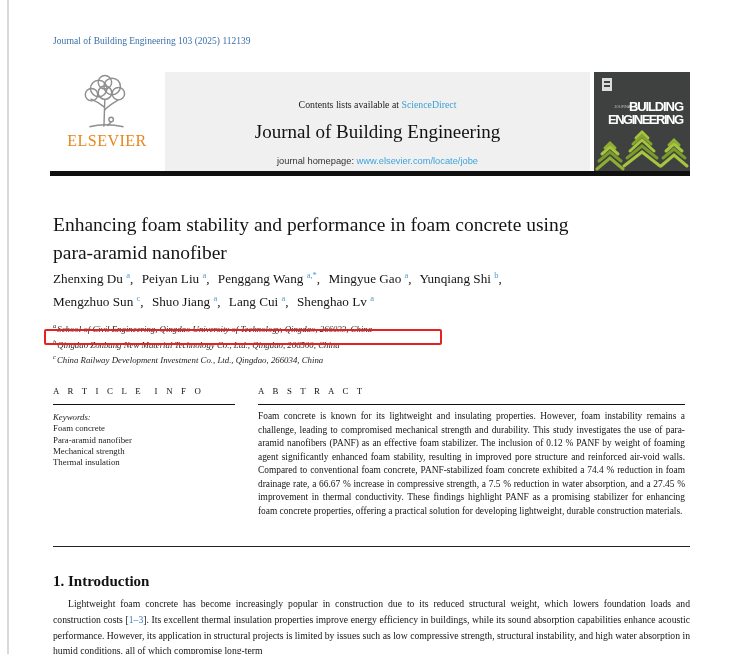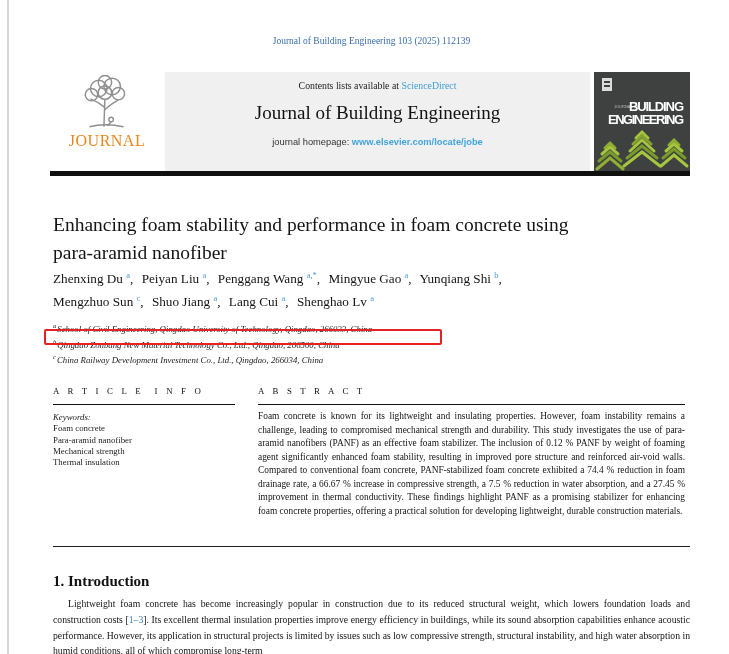--- a/index.html
+++ b/index.html
@@ -1,34 +1,34 @@
 <!DOCTYPE html>
 <html><head>
 <meta charset="utf-8">
 <style>
   html,body{margin:0;padding:0;background:#ffffff;}
   #page{position:relative;width:729px;height:654px;background:#ffffff;overflow:hidden;
         font-family:"Liberation Serif", serif;color:#141414;}
   .left-edge{position:absolute;left:7px;top:0;width:2px;height:654px;background:#d9d9d9;}
 
-  .citation{position:absolute;left:53px;top:36px;width:637px;text-align:center;
+  .citation{position:absolute;left:53px;top:36px;width:637px;
             font-size:9.5px;color:#3a6fa9;cursor:pointer;}
 
   .header{position:absolute;left:53px;top:72px;width:637px;height:99px;}
   .elsevier{position:absolute;left:0;top:0;width:108px;height:99px;text-align:center;}
   .elsevier svg{display:block;margin:1px auto 0 auto;}
   .elsevier-label{color:#e8861c;font-size:16px;letter-spacing:.5px;margin-top:-3px;}
 
   .graypanel{position:absolute;left:112px;top:0;width:425px;height:99px;background:#f0f0f0;
              text-align:center;}
-  .contents-line{padding-top:8px;font-size:9.8px;color:#222;}
+  .contents-line{padding-top:27px;font-size:9.8px;color:#222;}
   .sciencedirect{color:#3e9fd4;cursor:pointer;}
   .journal-title{margin-top:11px;font-size:19px;color:#111;}
   .homepage-line{margin-top:13px;font-size:9.3px;font-family:"Liberation Sans", sans-serif;color:#333;}
-  .homepage-url{color:#41a4dc;cursor:pointer;font-weight:bold;}
+  .homepage-url{color:#41a4dc;cursor:pointer;}
 
   .cover{position:absolute;left:541px;top:0;width:96px;height:99px;background:#3e4140;cursor:pointer;border-radius:15px;}
   .black-bar{position:absolute;left:50px;top:171px;width:640px;height:5px;background:#101010;}
 
   .title-block{position:absolute;left:53px;top:211px;width:620px;font-size:19.5px;
                line-height:27.5px;color:#141414;}
   .authors{position:absolute;left:53px;top:266px;width:630px;font-size:13.2px;line-height:18.5px;}
   .au{margin-right:5px;white-space:nowrap;}
   .au-sup{color:#4c9bd1;font-size:8.5px;cursor:pointer;}
 
@@ -71,21 +71,21 @@
           <circle cx="41" cy="20" r="6"></circle>
             <circle cx="28" cy="19" r="6.5"></circle>
           <path d="M28 25 C27.5 34 27.5 40 27 52"></path>
           <path d="M27.5 33 C23 29 19 27 14 25"></path>
           <path d="M27.5 36 C32 31 36 29 41 26"></path>
           <path d="M13 52 Q28 48 46 52"></path>
           <circle cx="34" cy="45" r="2.2"></circle>
           <path d="M34 47 C33 49 32 50 30 51"></path>
         </g>
       </svg>
-      <div class="elsevier-label">JOURNAL</div>
+      <div class="elsevier-label">ELSEVIER</div>
     </div>
 
     <div class="graypanel">
       <div class="contents-line">
         <span>Contents lists available at</span>
         <span class="sciencedirect">ScienceDirect</span>
       </div>
       <div class="journal-title">Journal of Building Engineering</div>
       <div class="homepage-line">
         <span>journal homepage:</span>

